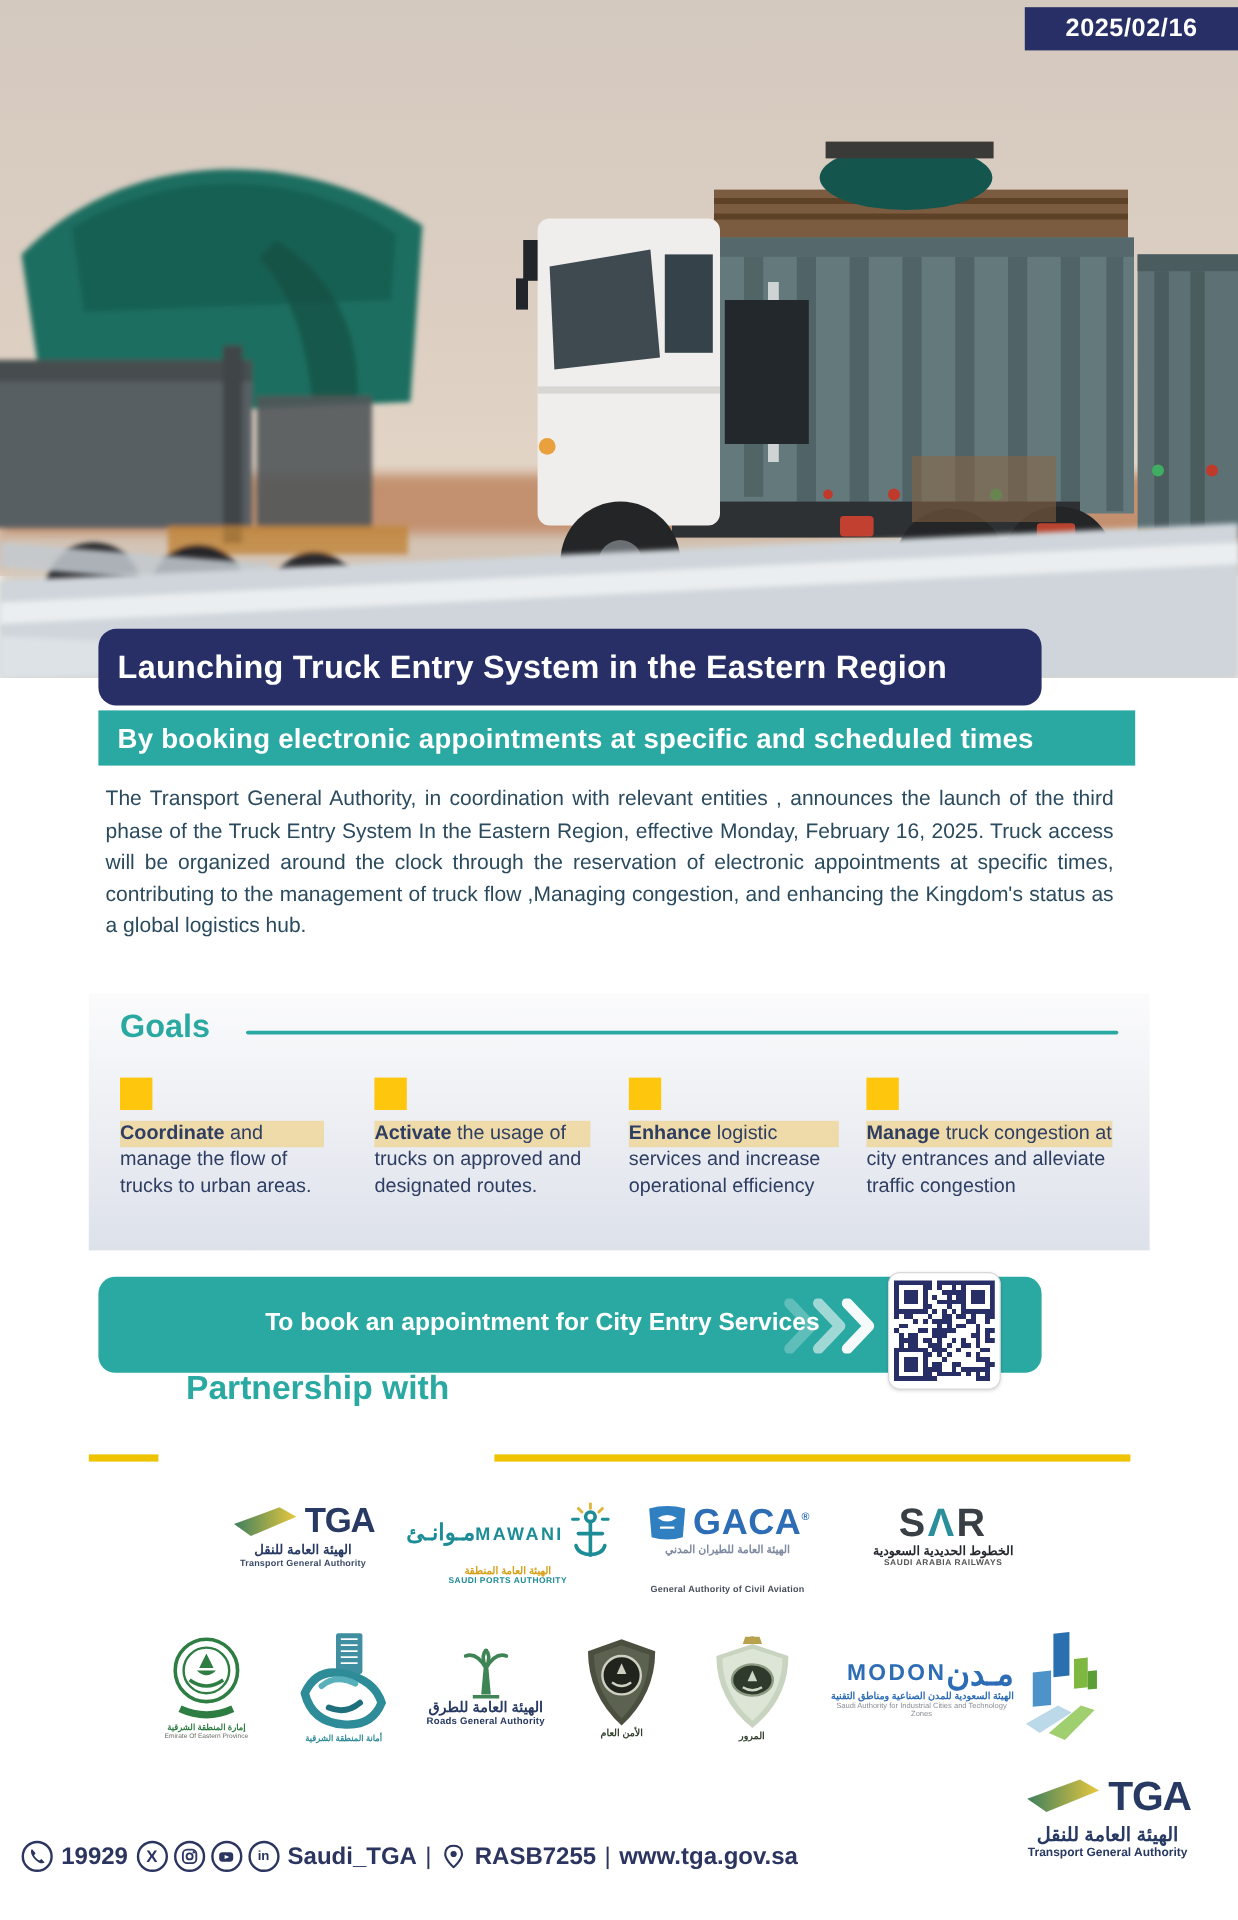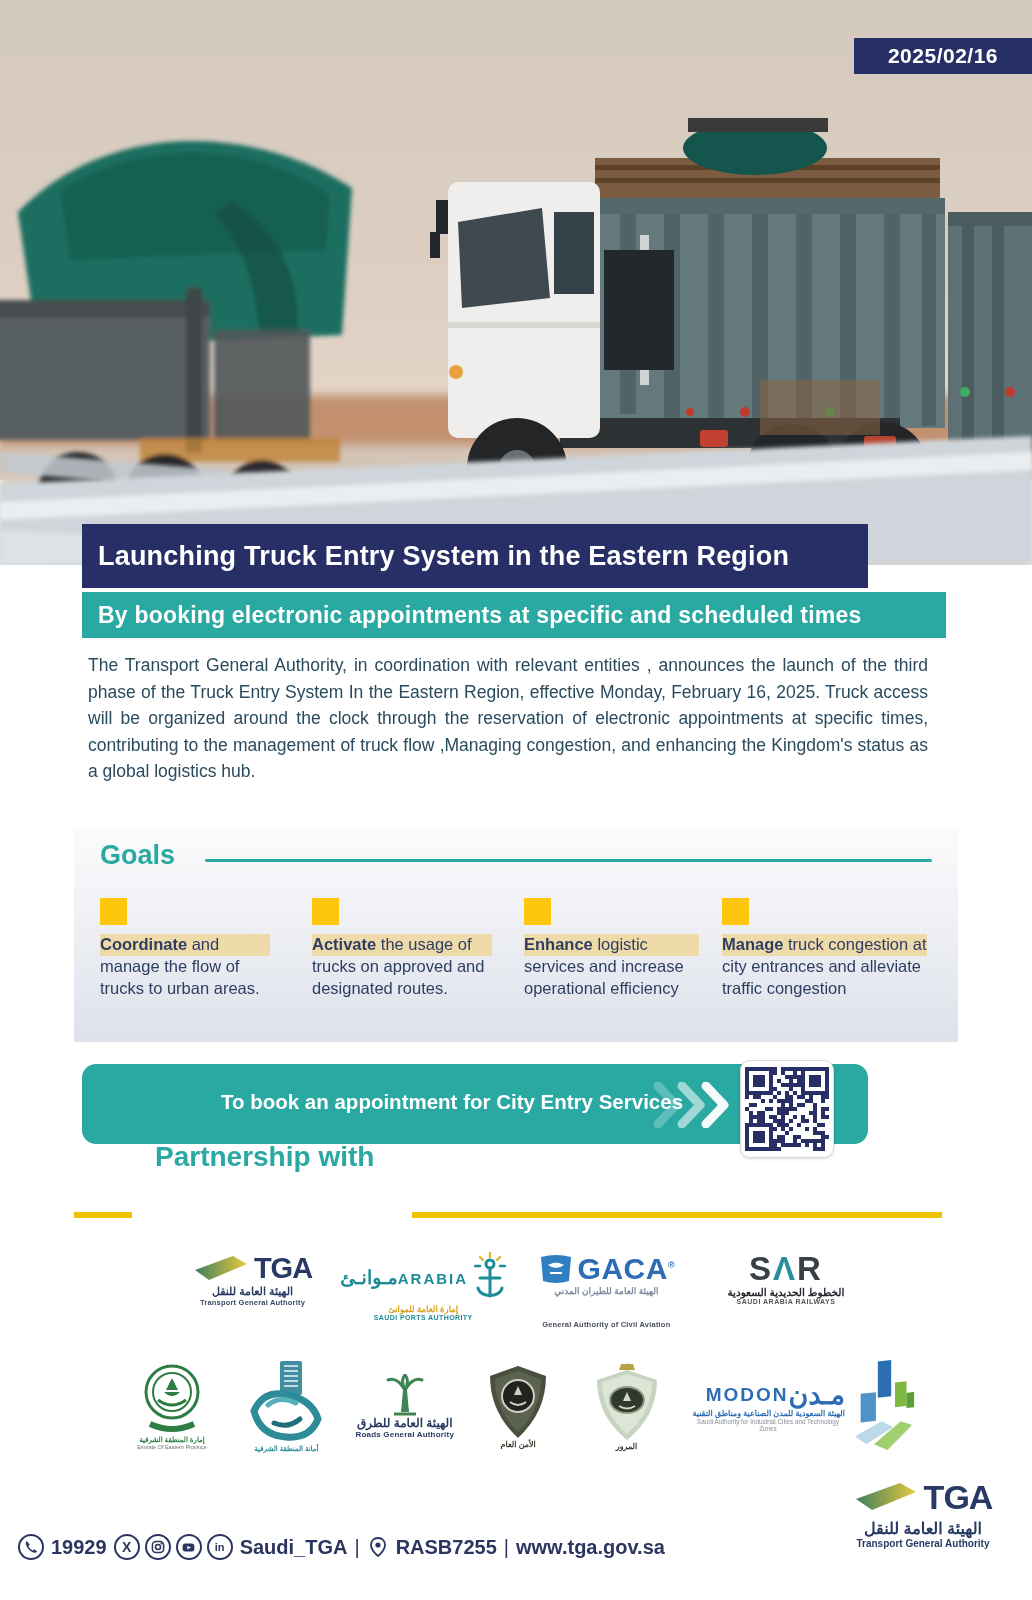--- a/index.html
+++ b/index.html
@@ -6,26 +6,26 @@
   html,body { background:#ffffff; }
   body { font-family:"Liberation Sans", sans-serif; }
   .page { position:relative; width:1032px; height:1600px; background:#ffffff; overflow:hidden; margin:0 auto; }
 
   
   .hero { position:absolute; left:0; top:0; width:1032px; height:565px; overflow:hidden; }
   .hero svg { display:block; width:100%; height:100%; }
 
   .date-badge { position:absolute; right:0; top:6px; width:178px; height:36px;
     background:#272f66; color:#fff; font-size:21px; font-weight:700;
-    display:flex; align-items:center; justify-content:center; letter-spacing:.5px; z-index:5;margin-top:32px; }
+    display:flex; align-items:center; justify-content:center; letter-spacing:.5px; z-index:5; }
 
   
   .title-banner { position:absolute; left:82px; top:524px; width:786px; height:64px;
     background:#272f66; color:#fff; display:flex; align-items:center; padding-left:16px;
-    font-size:27px; font-weight:700; z-index:4; letter-spacing:.2px; }
+    font-size:27px; font-weight:700; z-index:4; letter-spacing:.2px;border-radius:15px; }
   .subtitle-banner { position:absolute; left:82px; top:592px; width:864px; height:46px;
     background:#2aa8a2; color:#fff; display:flex; align-items:center; padding-left:16px;
     font-size:23px; font-weight:700; z-index:4; letter-spacing:.2px; }
 
   .body-par { position:absolute; left:88px; top:652px; width:840px;
     color:#2a4a5e; font-size:17.5px; line-height:26.5px; font-weight:500; text-align:justify; }
 
   
   .goals-card { position:absolute; left:74px; top:828px; width:884px; height:214px;
     background:linear-gradient(180deg,#fbfbfc 0%,#eef0f4 45%,#dde1ea 100%); }
@@ -520,41 +520,41 @@
         <span class="tga-word">TGA</span>
       </div>
       <span class="ar">الهيئة العامة للنقل</span>
       <span class="en">Transport General Authority</span>
     </div>
 
     <div class="logo" style="width:125px">
       <div class="mawani-top">
         <div class="mawani-names">
           <span class="mawani-ar">مـوانـئ</span>
-          <span class="mawani-en">ARABIA</span>
+          <span class="mawani-en">MAWANI</span>
         </div>
         <svg width="32" height="52" viewBox="0 0 32 52">
           <g stroke="#1c8c96" stroke-width="3" fill="none" stroke-linecap="round">
             <circle cx="16" cy="12" r="4"></circle>
             <line x1="16" y1="16" x2="16" y2="44"></line>
             <line x1="6" y1="26" x2="26" y2="26"></line>
             <path d="M4,36 C6,46 26,46 28,36"></path>
           </g>
           <g stroke="#e0b53a" stroke-width="2.4" stroke-linecap="round">
             <line x1="16" y1="1" x2="16" y2="5"></line>
               <line x1="6" y1="5" x2="9" y2="8"></line>
               <line x1="26" y1="5" x2="23" y2="8"></line>
           </g>
           <g stroke="#1c8c96" stroke-width="2.4" stroke-linecap="round">
             <line x1="1" y1="14" x2="6" y2="14"></line>
               <line x1="26" y1="14" x2="31" y2="14"></line>
           </g>
         </svg>
       </div>
-      <span class="mawani-sub-ar">إمارة العامة للموانئ</span>
+      <span class="mawani-sub-ar">الهيئة العامة المنطقة</span>
       <span class="mawani-sub-en">SAUDI PORTS AUTHORITY</span>
     </div>
 
     <div class="logo gaca" style="width:150px">
       <div class="gaca-top">
         <svg width="36" height="32" viewBox="0 0 36 32">
           <path d="M3,4 Q18,0 33,4 L31,28 Q18,32 5,28 Z" fill="#2f7fc1"></path>
           <path d="M10,12 q8,-5 16,0 q-8,6 -16,0" fill="#ffffff"></path>
           <line x1="12" y1="20" x2="24" y2="20" stroke="#ffffff" stroke-width="2"></line>
         </svg>

